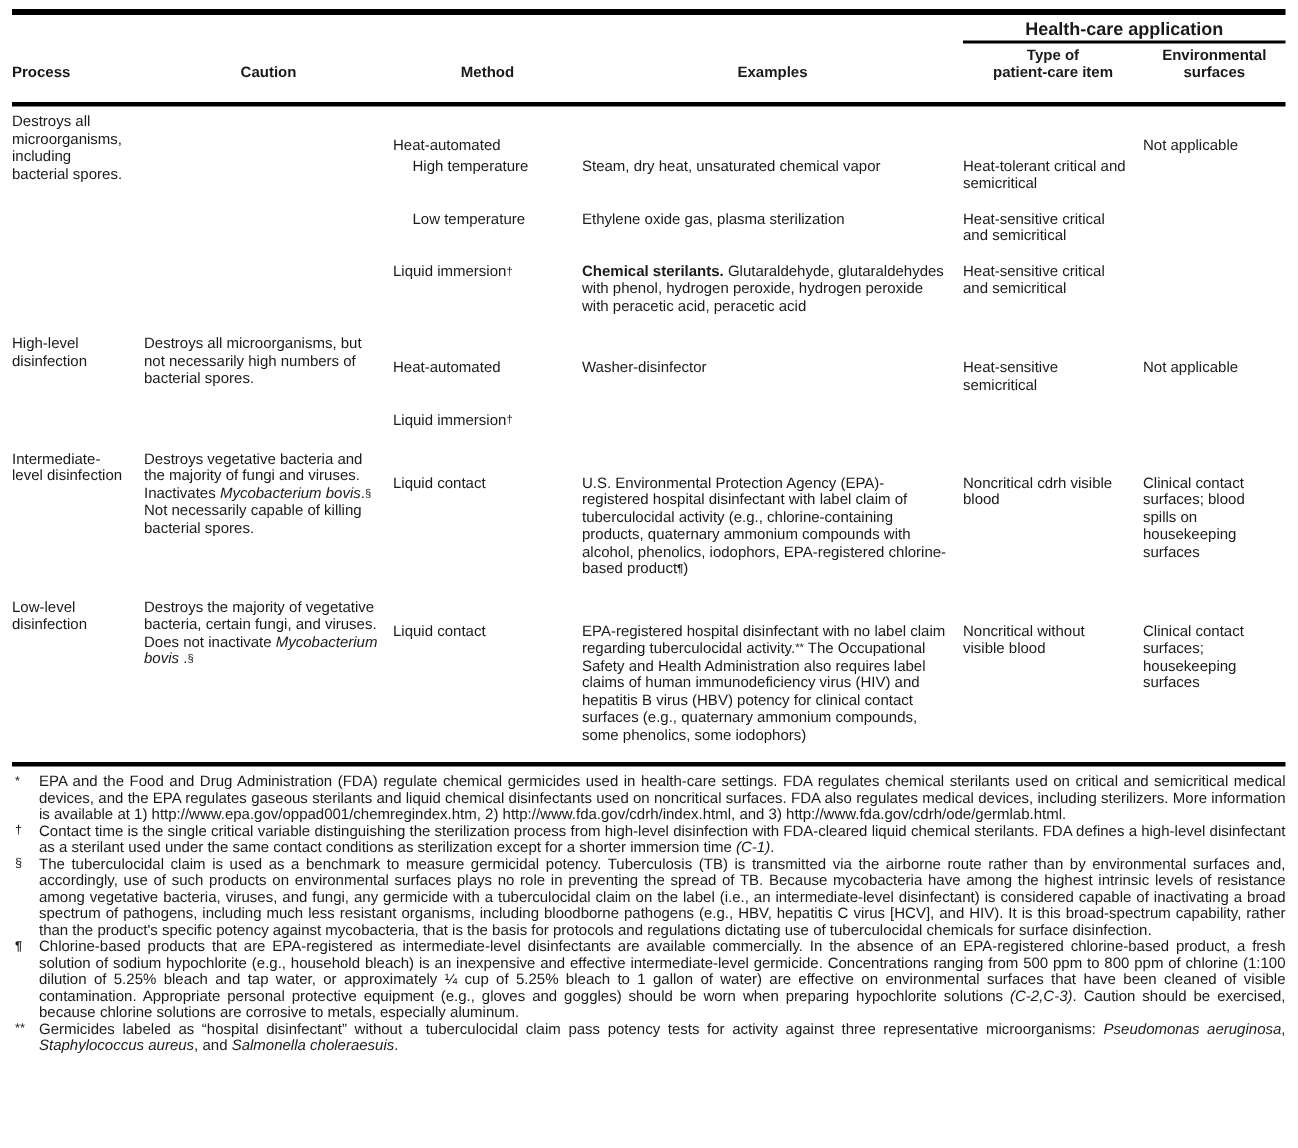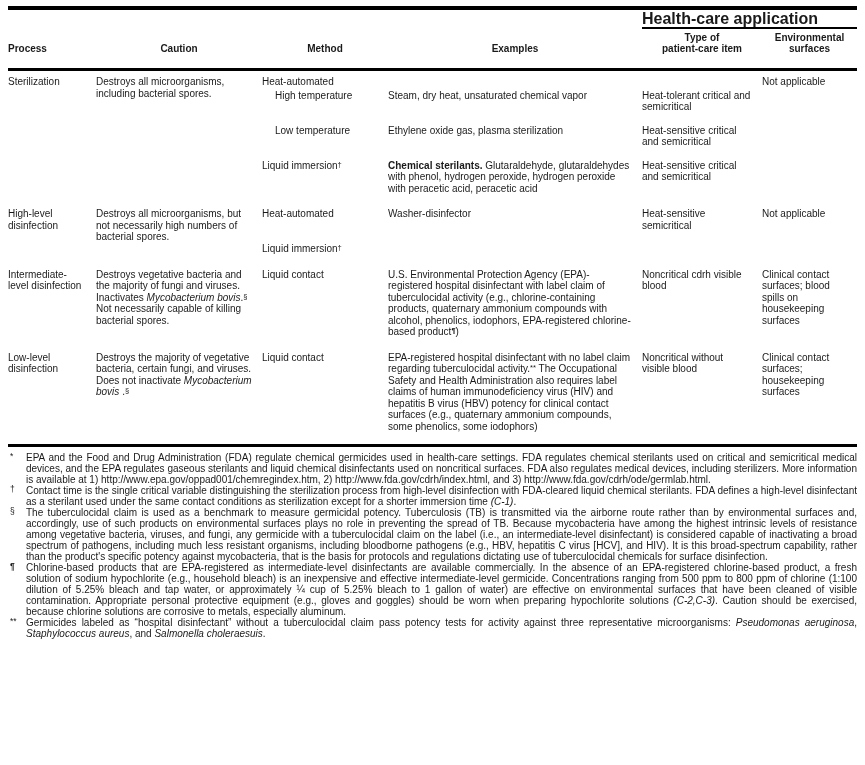--- a/index.html
+++ b/index.html
@@ -10,38 +10,38 @@
     color:#1a1a1a;
   }
   .page { padding:0 8px; }
 
   .rule-top { height:4px; background:#000; margin-top:6px; }
   .rule { height:3px; background:#000; }
 
   
   .thead { display:grid; grid-template-columns:88px 166px 126px 254px 120px 95px; margin-top:3px; }
   .spanner {
-    grid-column:5/7; grid-row:1; font-weight:bold;
-    font-size:16px; line-height:12px; border-bottom:2px solid #000;
+    grid-column:5/7; grid-row:1; text-align:center; font-weight:bold;
+    font-size:12px; line-height:12px; border-bottom:2px solid #000;
     padding-bottom:2px; margin-bottom:3px;
   }
   .h { grid-row:2; align-self:end; font-weight:bold; font-size:10px; line-height:11px; padding-bottom:14px; }
   .h.center { text-align:center; }
   .h.two { white-space:pre-line; }
   .c1{grid-column:1} .c2{grid-column:2} .c3{grid-column:3}
   .c4{grid-column:4} .c5{grid-column:5} .c6{grid-column:6}
 
   
   .tbody { padding:5px 0 12px; font-size:10px; line-height:11.5px; }
   .row { display:grid; grid-template-columns:88px 166px 1fr; margin-top:14px; }
   .tbody > .row:first-child { margin-top:0; }
   .cell { padding-right:10px; }
   .subrows { grid-column:3; }
   .subrow { display:grid; grid-template-columns:126px 254px 120px 95px; margin-top:12px; }
-  .subrows > .subrow:first-child { margin-top:0; }
+  .subrows > .subrow:first-child { margin-top:16px; }
   .subrow.tight { margin-top:2px; }
   .indent { padding-left:13px; }
   .b { font-weight:bold;text-align:right; }
   .i { font-style:italic; }
   .sup { font-size:7.5px; vertical-align:top; position:relative; top:-1px; }
 
   
   .footnotes { margin-top:5px; font-size:10px; line-height:11px; }
   .fn { position:relative; padding-left:18px; text-align:justify; }
   .fn-marker { position:absolute; left:2px; top:-1px; font-size:8.5px; }
@@ -63,21 +63,20 @@
 patient-care item</div>
     <div class="h c6 center two">Environmental
 surfaces</div>
   </div>
 
   <div class="rule"></div>
 
   <div class="tbody">
 
     <div class="row">
-      <div class="cell">Sterilization</div>
       <div class="cell">Destroys all microorganisms, including bacterial spores.</div>
       <div class="subrows">
         <div class="subrow">
           <div class="cell">Heat-automated</div>
           <div class="cell"></div>
           <div class="cell"></div>
           <div class="cell">Not applicable</div>
         </div>
         <div class="subrow tight">
           <div class="cell indent">High temperature</div>

